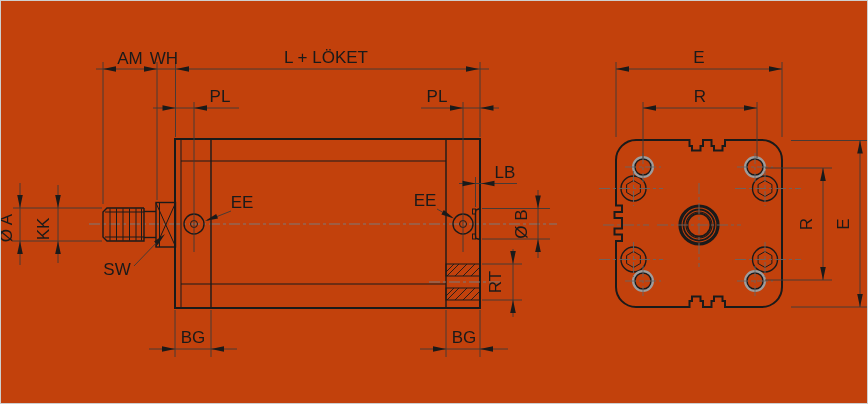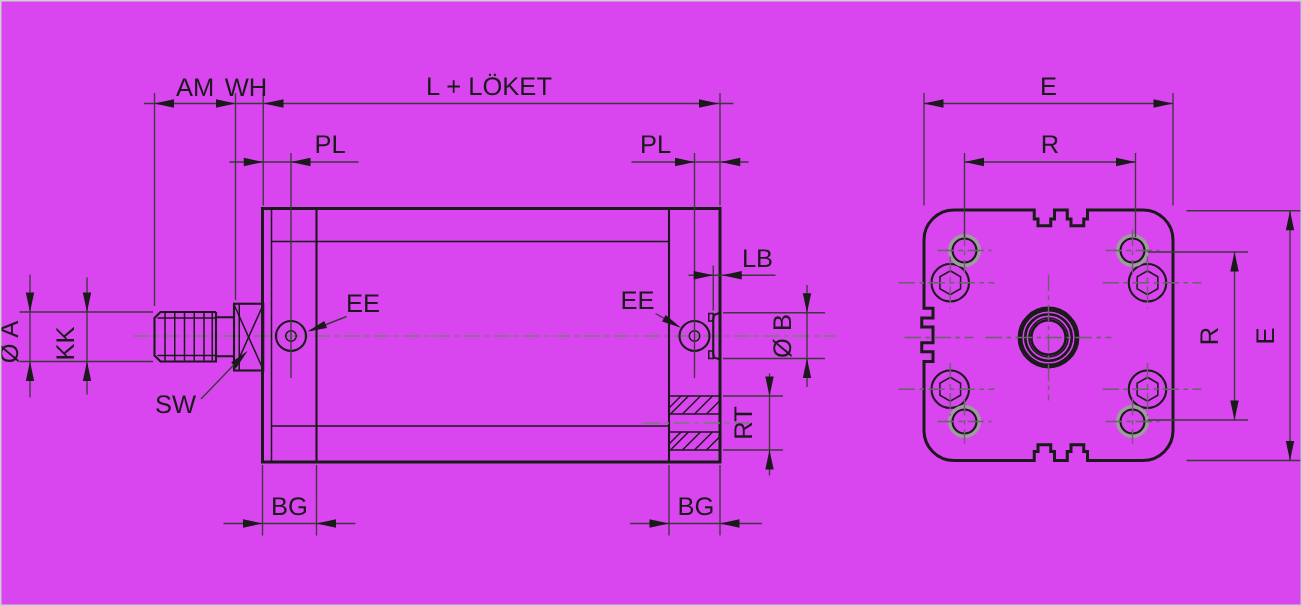--- a/index.html
+++ b/index.html
@@ -1,17 +1,17 @@
 <!DOCTYPE html>
 <html><head>
 <meta charset="utf-8">
 <style>
   html,body{margin:0;padding:0;background:#e9e9e9;}
   #canvas{
-    width:868px;height:404px;background:#d946ef;border:1px solid #cfcfcf;
+    width:868px;height:404px;background:#c2410c;border:1px solid #cfcfcf;
     box-sizing:border-box;position:relative;margin:0 auto;
     font-family:"Liberation Sans", sans-serif;
   }
   svg{display:block}
   .outline{fill:none;stroke:#1a1a1a;stroke-width:2;}
   .med{fill:none;stroke:#1a1a1a;stroke-width:1.4;}
   .thin{fill:none;stroke:#1a1a1a;stroke-width:1;}
   .dim{fill:none;stroke:#3a3a3a;stroke-width:0.9;}
   .arrow{fill:#1a1a1a;stroke:none;}
   .cl{fill:none;stroke:#7a7a7a;stroke-width:1;stroke-dasharray:11 3 3 3;}

